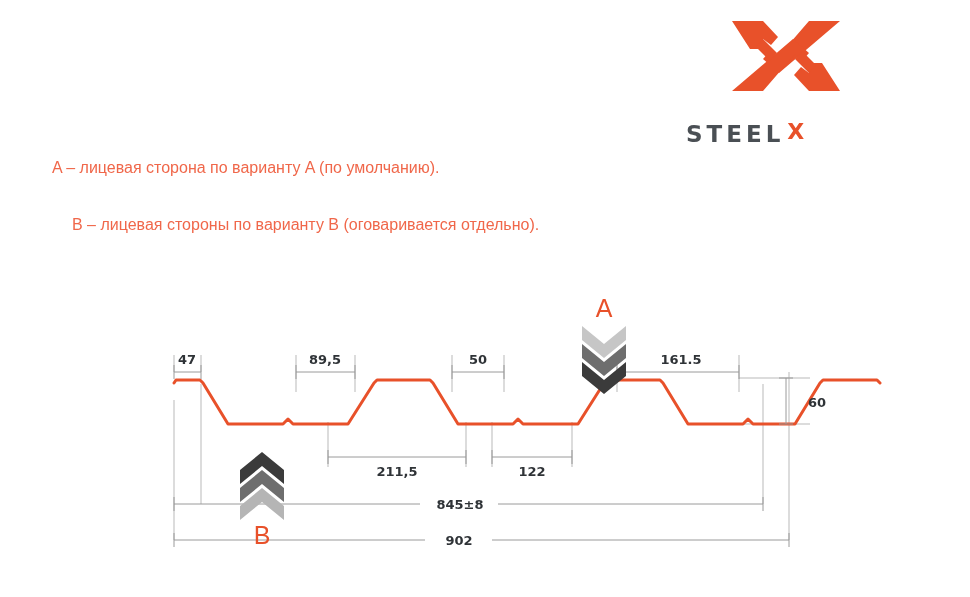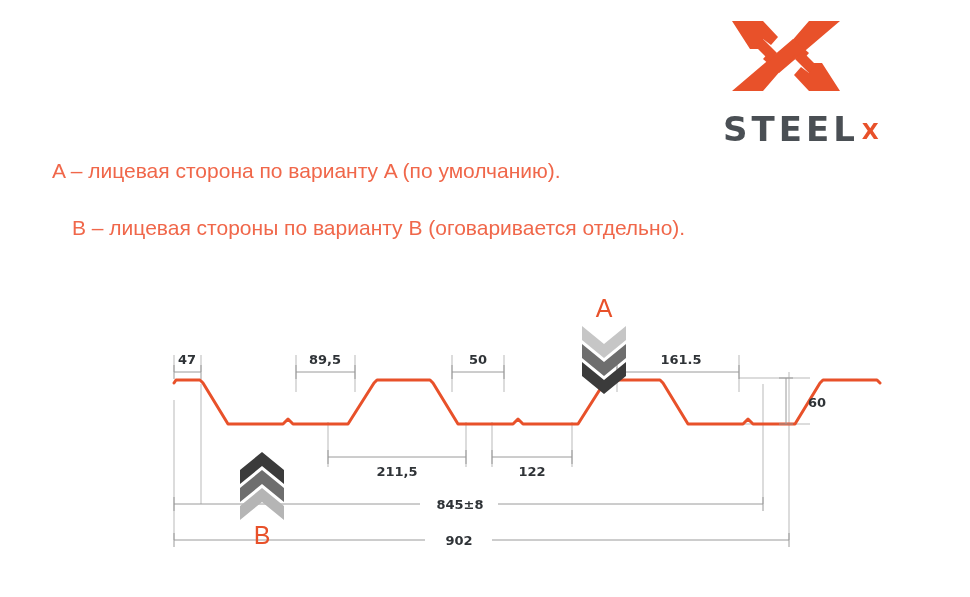--- a/index.html
+++ b/index.html
@@ -16,33 +16,33 @@
   .logo-block{
     position:absolute;left:686px;top:18px;width:200px;height:128px;
   }
   .logo-mark{position:absolute;left:44px;top:0;width:112px;height:76px;}
   .logo-word{
     position:absolute;left:0;top:92px;width:200px;height:36px;
     display:flex;align-items:flex-end;justify-content:flex-start;
   }
   .logo-steel{
     font-family:"DejaVu Sans", sans-serif;
-    font-size:34px;font-weight:700;letter-spacing:4px;
-    color:#4a4f54;line-height:1;margin-left:37px;
+    font-size:23px;font-weight:700;letter-spacing:4px;
+    color:#4a4f54;line-height:1;
   }
   .logo-x{
     font-family:"DejaVu Sans", sans-serif;
     font-size:22px;font-weight:700;color:#e8512a;
     line-height:1;margin-left:3px;position:relative;top:-3px;
   }
 
   
   .note{
     position:absolute;left:52px;
-    font-size:21px;color:#f0674a;
+    font-size:16px;color:#f0674a;
     font-family:"Liberation Sans", sans-serif;
     white-space:nowrap;letter-spacing:0px;
   }
   .note-a{top:159px;}
   .note-b{top:216px;margin-left:20px;}
 
   
   .drawing{position:absolute;left:0;top:272px;width:970px;height:290px;}
   .drawing svg{display:block;}
 

